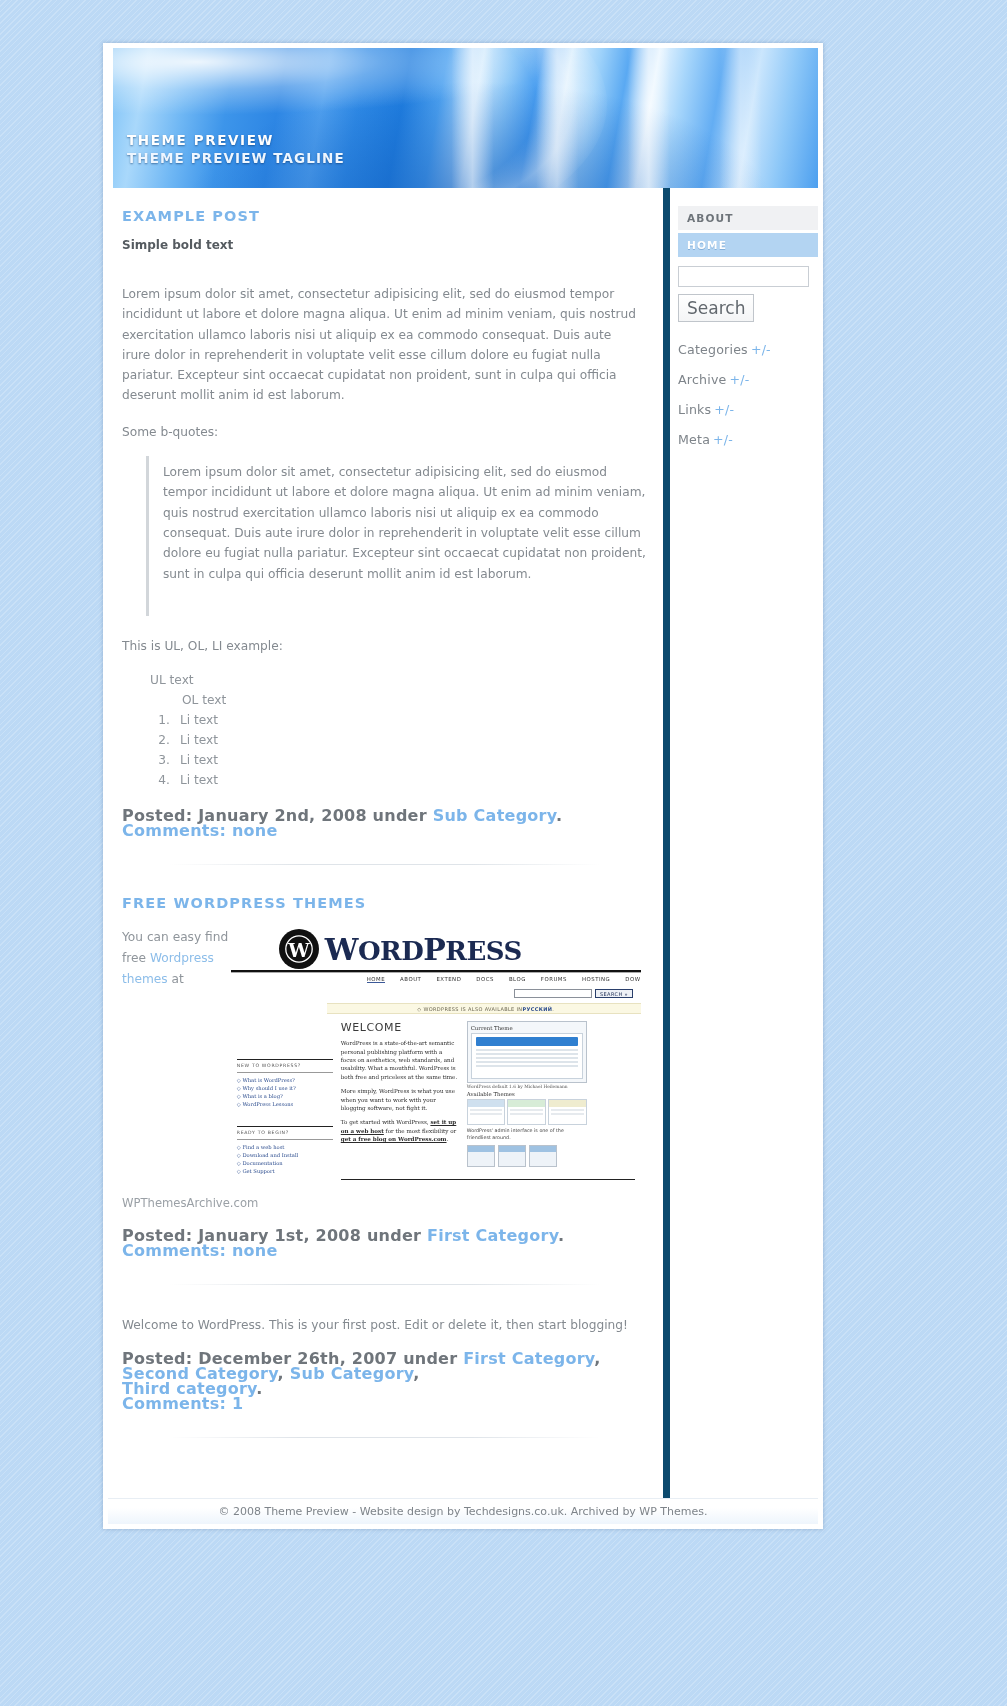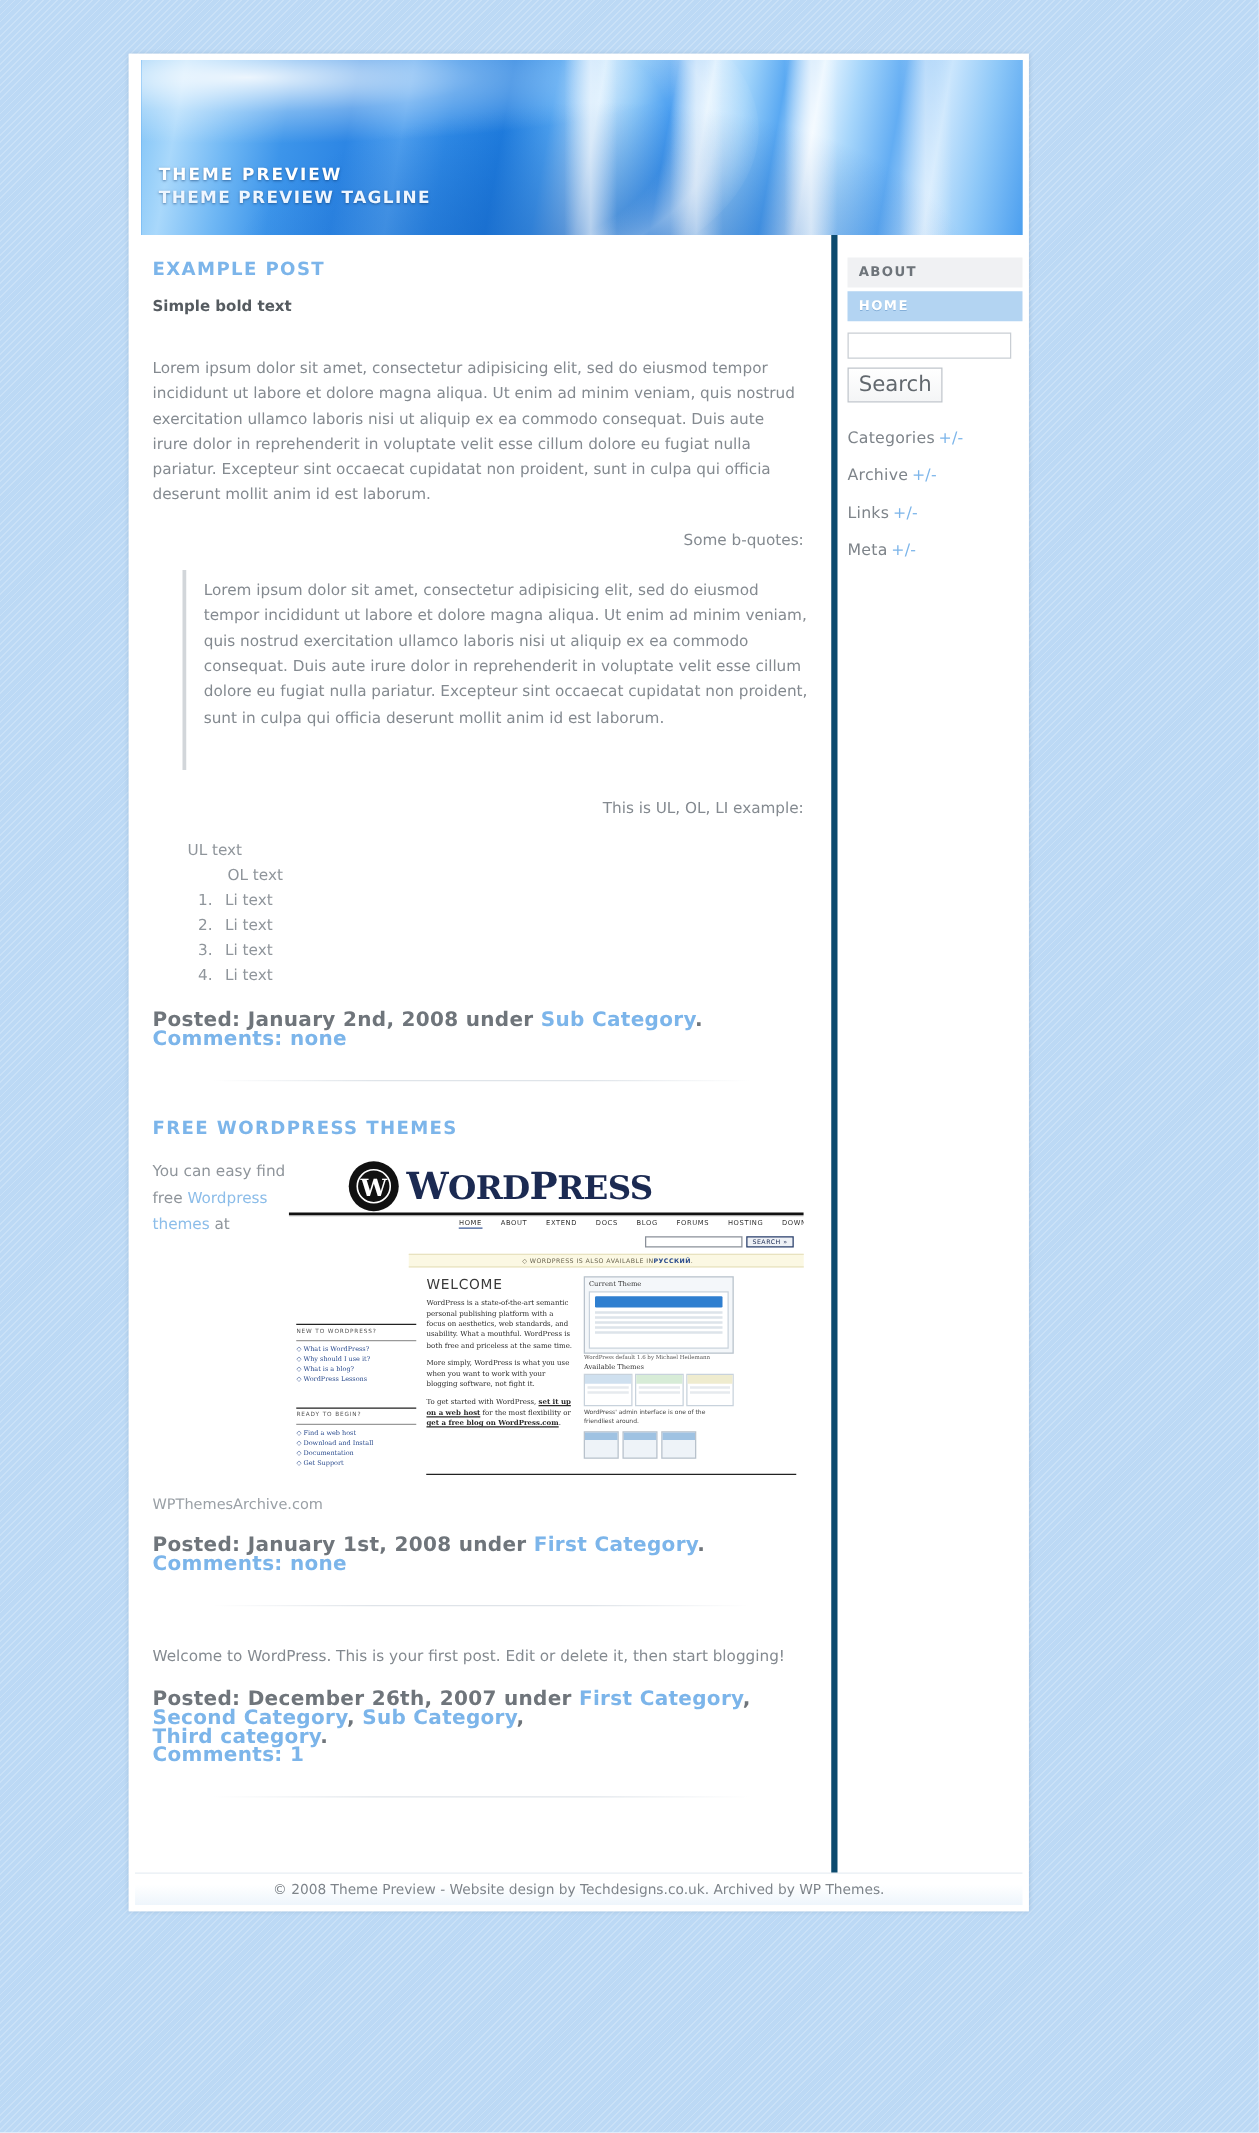--- a/index.html
+++ b/index.html
@@ -91,21 +91,21 @@
   
   .columns {
     display: flex;
     align-items: stretch;
     background: #ffffff;
     padding: 0 5px 0 5px;
   }
   .content {
     width: 562px;
     padding: 18px 22px 30px 14px;
-    border-right: 5px solid #0c4a6e;
+    border-right: 7px solid #0c4a6e;
     min-height: 1248px;
   }
   .sidebar {
     width: 148px;
     padding: 18px 0 20px 8px;
   }
 
   
   .post { margin-bottom: 6px; }
   .post-title {
@@ -121,21 +121,21 @@
     font-size: 12px;
     font-weight: bold;
     margin: 0 0 32px 0;
   }
   .post p {
     color: #848a90;
     font-size: 12.2px;
     line-height: 20.3px;
     margin: 0 0 16px 0;
   }
-  .post p.tight { margin-bottom: 14px; text-align: right; }
+  .post p.tight { margin-bottom: 14px; }
 
   blockquote {
     margin: 0 0 20px 24px;
     padding: 6px 0 16px 14px;
     border-left: 3px solid #d2d6da;
     color: #979da3;
     font-size: 11px;
     line-height: 16.6px;
     width: 500px;
   }

